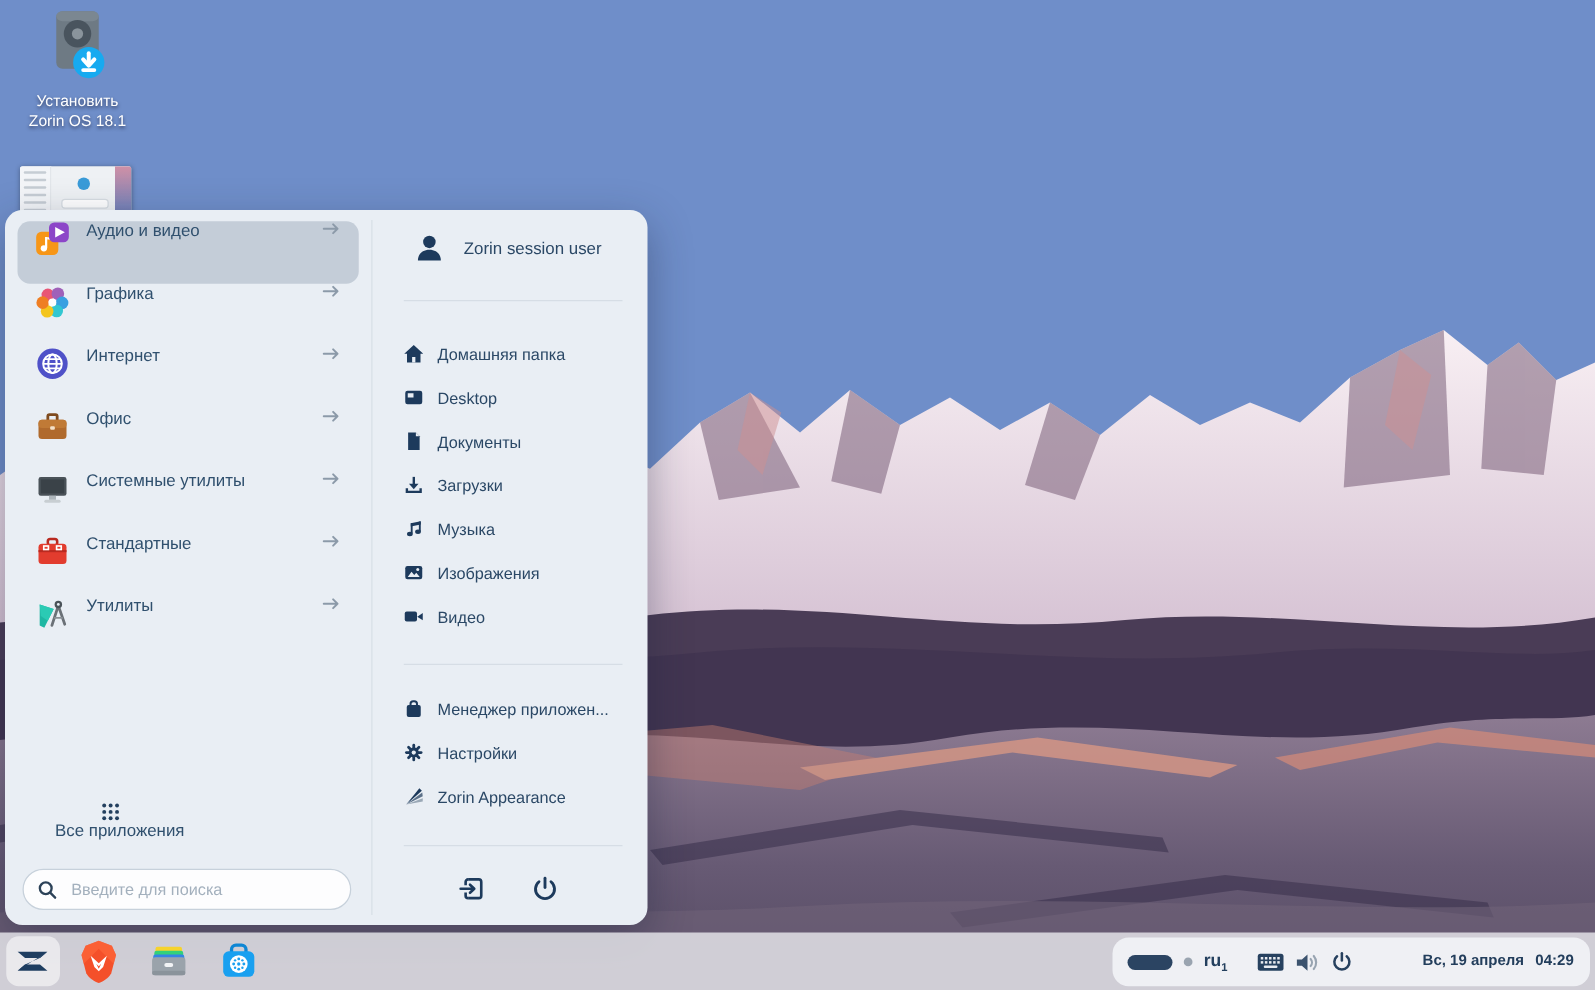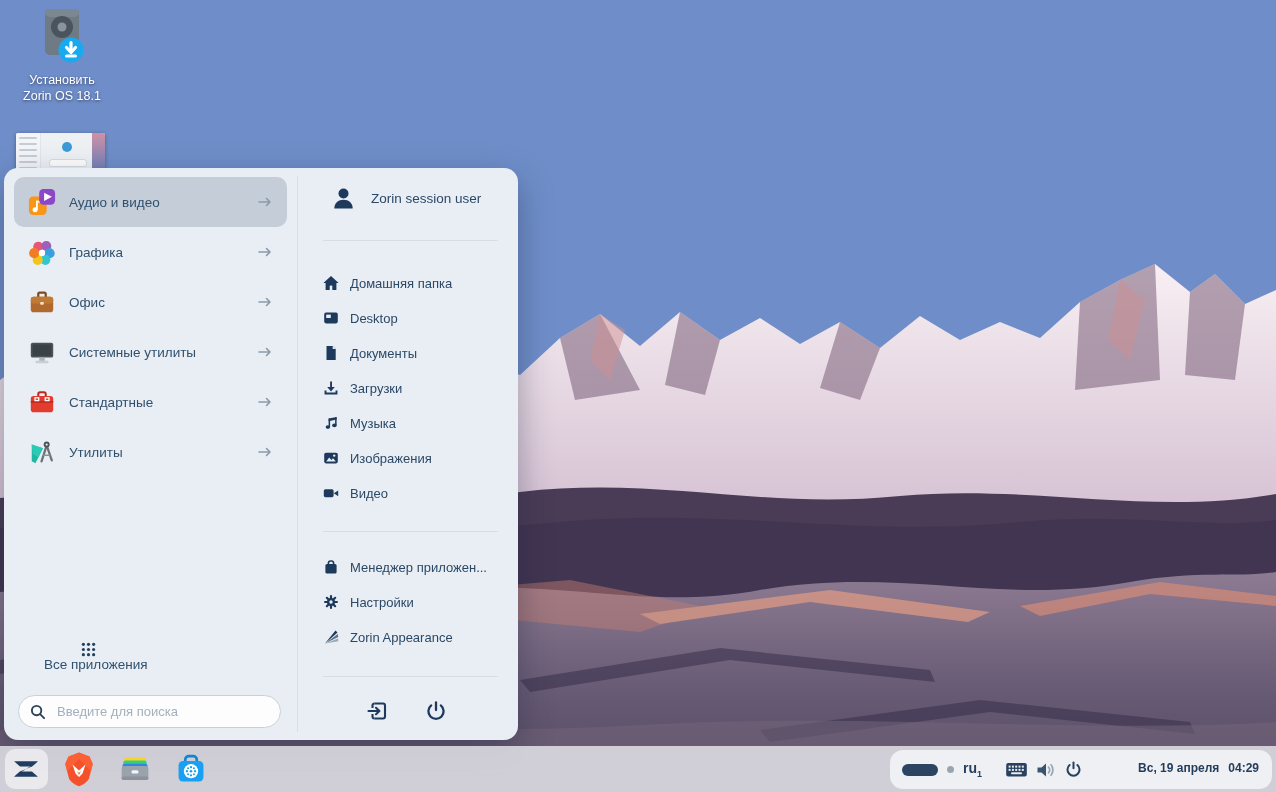--- a/index.html
+++ b/index.html
@@ -32,21 +32,21 @@
   .thumb .right{position:absolute;right:0;top:0;bottom:0;width:13px;
     background:linear-gradient(180deg,#d090a6 0%,#7d84b8 55%,#44609a 100%);}
   .thumb .logo{position:absolute;left:46px;top:9px;width:10px;height:10px;border-radius:50%;background:#3a9bd8;}
   .thumb .bar{position:absolute;left:33px;top:26px;width:36px;height:6px;border:1px solid #d7dde2;border-radius:3px;background:#fff;}
   .thumb .line{position:absolute;left:33px;top:38px;width:40px;height:3px;background:#e4e8ec;border-radius:1px;}
 
   
   .menu{position:absolute;left:4px;top:168px;width:514px;height:572px;background:#e9eef4;border-radius:14px;
     box-shadow:0 12px 34px rgba(25,35,60,.38);z-index:10;}
   .cats{position:absolute;left:10px;top:9px;width:273px;}
-  .cat{height:50px;display:flex;align-items:center;padding:0 14px;border-radius:10px;box-sizing:border-box;cursor:default;}
+  .cat{height:50px;display:flex;align-items:flex-start;padding:0 14px;border-radius:10px;box-sizing:border-box;cursor:default;}
   .cat.sel{background:#c4cdd8;}
   .cat .cicon{width:28px;height:28px;flex:0 0 28px;}
   .cat .clbl{margin-left:13px;flex:1;font-size:13.5px;font-weight:500;color:#30506e;}
   .arrow{width:16px;height:12px;flex:0 0 16px;}
   .allapps{position:absolute;left:26px;top:474px;height:30px;display:flex;align-items:center;cursor:default;flex-direction:column;}
   .allapps .glbl{margin-left:14px;font-size:13.5px;font-weight:500;color:#30506e;}
   .search{position:absolute;left:14px;top:527px;width:263px;height:33px;border-radius:17px;background:#fdfdfe;
     border:1px solid #c7d1db;box-sizing:border-box;display:flex;align-items:center;padding:4px 11px;}
   .search input{border:none;outline:none;background:transparent;flex:1;margin-left:9px;font-size:13px;
     color:#30506e;font-family:"Liberation Sans",sans-serif;}
@@ -182,20 +182,32 @@
             <circle cx="6.6" cy="16.2" r="5.4" fill="#f07818"></circle>
           </g>
           <circle cx="14.9" cy="16.1" r="3.4" fill="#fdfdfd"></circle>
         </svg>
         <span class="clbl">Графика</span>
         <svg class="arrow" viewBox="0 0 16 12">
           <path d="M2 6h11M9.5 2.5 13 6l-3.5 3.5" fill="none" stroke="#8c9aa9" stroke-width="1.6" stroke-linecap="round" stroke-linejoin="round"></path>
         </svg>
       </div>
 
+      <div class="cat">
+        <svg class="cicon" viewBox="0 0 30 30">
+          <circle cx="15" cy="15" r="13" fill="#4f51c8"></circle>
+          <circle cx="15" cy="15" r="8" fill="none" stroke="#fff" stroke-width="1.7"></circle>
+          <ellipse cx="15" cy="15" rx="3.6" ry="8" fill="none" stroke="#fff" stroke-width="1.7"></ellipse>
+          <path d="M7 15h16M8.3 11h13.4M8.3 19h13.4" stroke="#fff" stroke-width="1.5"></path>
+        </svg>
+        <span class="clbl">Интернет</span>
+        <svg class="arrow" viewBox="0 0 16 12">
+          <path d="M2 6h11M9.5 2.5 13 6l-3.5 3.5" fill="none" stroke="#8c9aa9" stroke-width="1.6" stroke-linecap="round" stroke-linejoin="round"></path>
+        </svg>
+      </div>
 
       <div class="cat">
         <svg class="cicon" viewBox="0 0 30 30">
           <path d="M11 10V6.5A1.5 1.5 0 0 1 12.5 5h5A1.5 1.5 0 0 1 19 6.5V10" fill="none" stroke="#7e4a1e" stroke-width="2.4"></path>
           <rect x="3" y="9.5" width="24" height="16.5" rx="3" fill="#b06a2d"></rect>
           <rect x="3" y="9.5" width="24" height="7" rx="3" fill="#c07a36"></rect>
           <rect x="13" y="15" width="4" height="3" rx="1" fill="#f3e0c8"></rect>
         </svg>
         <span class="clbl">Офис</span>
         <svg class="arrow" viewBox="0 0 16 12">

